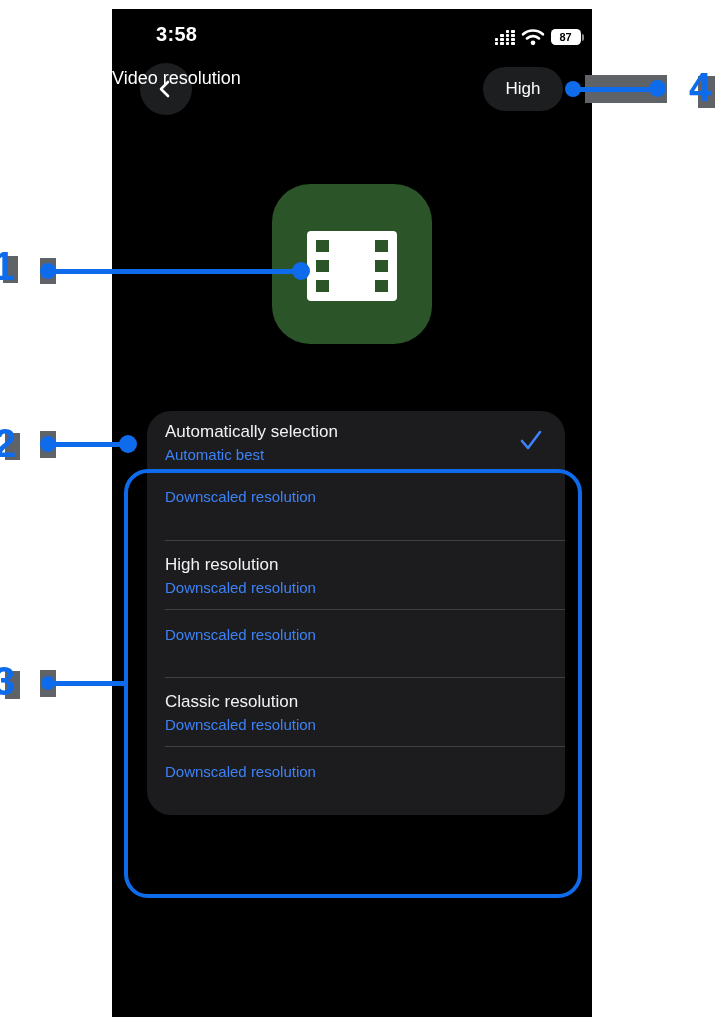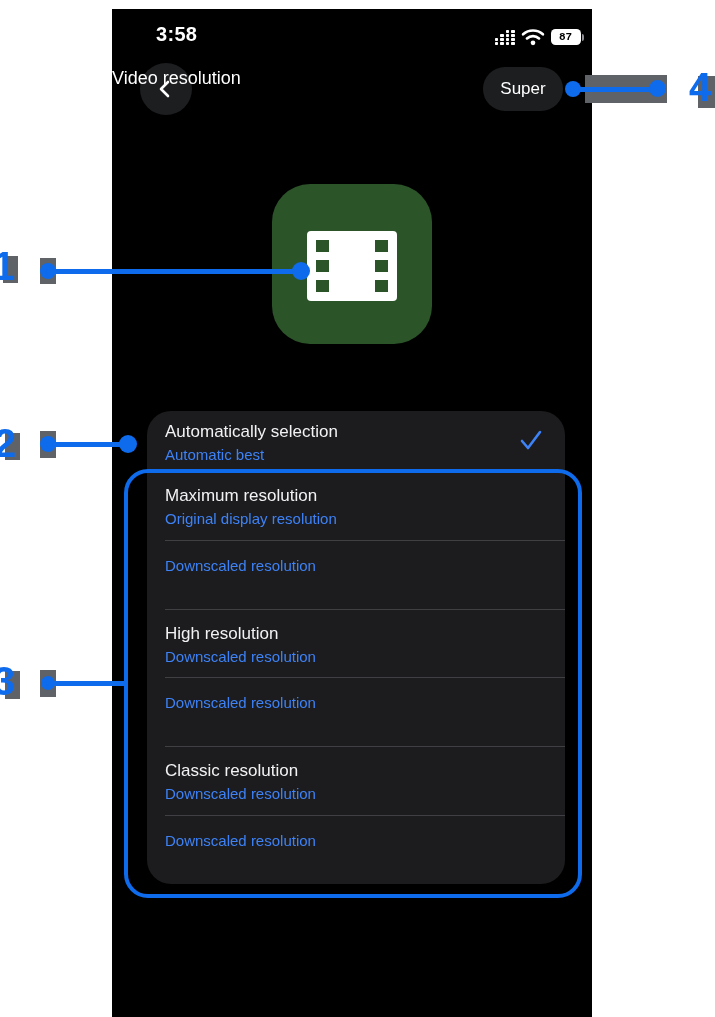--- a/index.html
+++ b/index.html
@@ -5,21 +5,21 @@
   * { margin:0; padding:0; box-sizing:border-box; }
   html,body { width:715px; height:1017px; background:#fff; }
   .canvas { position:relative; width:715px; height:1017px; background:#ffffff;
             overflow:hidden; font-family:"Liberation Sans", sans-serif;margin-top:9px; }
 
   
   .phone { position:absolute; left:112px; top:0; width:480px; height:1017px; background:#000; }
 
   
   .time { position:absolute; left:44px; top:14px; color:#fff; font-size:20px; font-weight:700; letter-spacing:0.3px; }
-  .status-icons { position:absolute; top:19px; right:8px; display:flex; align-items:center; gap:6px; height:18px;font-family:Liberation Mono, monospace; }
+  .status-icons { position:absolute; top:19px; right:8px; display:flex; align-items:center; gap:6px; height:18px; }
   .signal { display:flex; align-items:flex-end; gap:2px; height:16px; }
   .sig-col { display:flex; flex-direction:column; gap:1px; }
   .sig-dot { width:3.5px; height:3px; background:#fff; border-radius:0.8px; }
   .battery { position:relative; display:flex; align-items:center; }
   .batt-body { width:30px; height:16px; background:#fff; border-radius:4.5px;
                color:#000; font-size:11px; font-weight:700; text-align:center; line-height:16px; }
   .batt-nub { width:2.5px; height:7px; background:#8e8e93; border-radius:0 2px 2px 0; margin-left:1px; }
 
   
   .back-btn { position:absolute; left:28px; top:54px; width:52px; height:52px;
@@ -96,21 +96,21 @@
         <div class="batt-nub"></div>
       </div>
     </div>
 
     <div class="back-btn">
       <svg width="22" height="22" viewBox="0 0 22 22">
         <polyline points="13,4 6,11 13,18" stroke="#fff" stroke-width="2.6" fill="none" stroke-linecap="round" stroke-linejoin="round"></polyline>
       </svg>
     </div>
     <div class="nav-title">Video resolution</div>
-    <div class="done-btn">Super</div>
+    <div class="done-btn">High</div>
 
     <div class="hero">
       <svg width="90" height="70" viewBox="0 0 90 70">
         <rect x="0" y="0" width="90" height="70" rx="4" fill="#ffffff"></rect>
         <rect x="9" y="9" width="13" height="12" fill="#2b5429"></rect>
         <rect x="9" y="29" width="13" height="12" fill="#2b5429"></rect>
         <rect x="9" y="49" width="13" height="12" fill="#2b5429"></rect>
         <rect x="68" y="9" width="13" height="12" fill="#2b5429"></rect>
         <rect x="68" y="29" width="13" height="12" fill="#2b5429"></rect>
         <rect x="68" y="49" width="13" height="12" fill="#2b5429"></rect>
@@ -120,24 +120,20 @@
     <div class="card">
 
       <div class="opt-selected">
         <div class="opt-title">Automatically selection</div>
         <div class="opt-sub">Automatic best</div>
         <svg class="check" width="28" height="28" viewBox="0 0 28 28">
           <polyline points="5,15 11,22 23,6" stroke="#3d82f6" stroke-width="2.6" fill="none" stroke-linecap="round" stroke-linejoin="round"></polyline>
         </svg>
       </div>
 
-      <div class="opt-row">
-        <div class="opt-title">Maximum resolution</div>
-        <div class="opt-sub">Original display resolution</div>
-      </div>
       <div class="opt-row">
         <div class="opt-sub">Downscaled resolution</div>
       </div>
       <div class="opt-row">
         <div class="opt-title">High resolution</div>
         <div class="opt-sub">Downscaled resolution</div>
       </div>
       <div class="opt-row">
         <div class="opt-sub">Downscaled resolution</div>
       </div>

